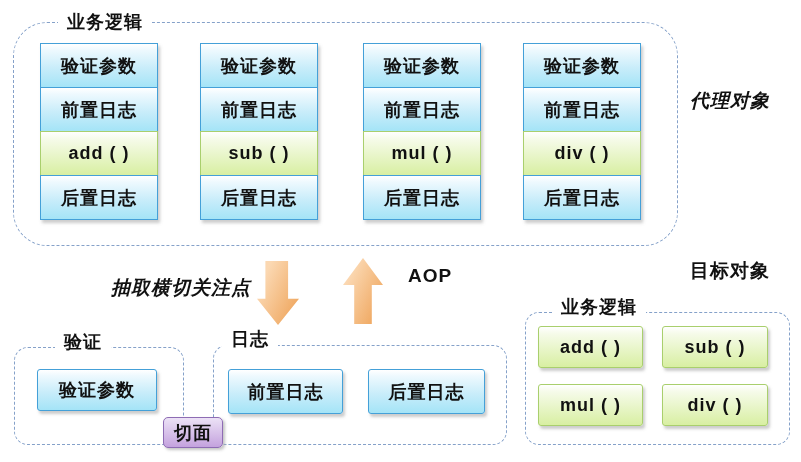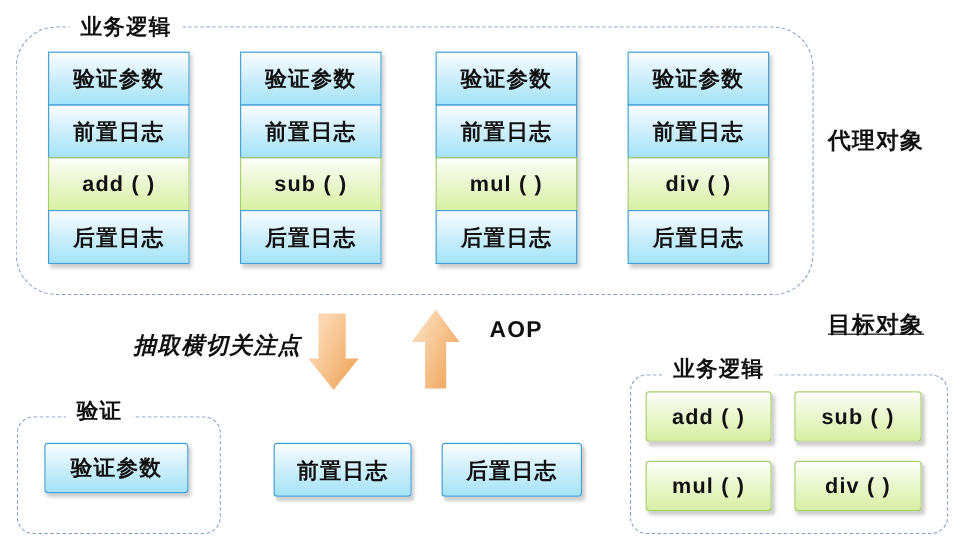--- a/index.html
+++ b/index.html
@@ -97,37 +97,41 @@
     <div class="cell">后置日志</div>
   </div>
 
   <div class="column" style="left:523px;">
     <div class="cell">验证参数</div>
     <div class="cell">前置日志</div>
     <div class="cell green">div ( )</div>
     <div class="cell">后置日志</div>
   </div>
 
-  <div class="side-label" style="left:690px;top:104px;">代理对象</div>
+  <div class="side-label" style="left:690px;top:88px;font-style:italic;">代理对象</div>
 
   <div class="side-label" style="left:111px;top:275px;font-style:italic;">抽取横切关注点</div>
   <div class="arrow down"></div>
   <div class="arrow up"></div>
   <div class="side-label" style="left:408px;top:265px;">AOP</div>
 
   <div class="group" id="validation-group">
     <span class="glabel" style="left:40px;top:-17px;text-align:right;">验证</span>
   </div>
   <div class="chip" style="left:37px;top:369px;width:120px;height:42px;">验证参数</div>
 
+  <div class="group" id="logging-group">
+    <span class="glabel" style="left:8px;top:-18px;">日志</span>
+  </div>
   <div class="chip" style="left:228px;top:369px;width:115px;height:45px;">前置日志</div>
   <div class="chip" style="left:368px;top:369px;width:117px;height:45px;">后置日志</div>
 
+  <div class="badge">切面</div>
 
-  <div class="side-label" style="left:690px;top:258px;text-decoration:underline;">目标对象</div>
+  <div class="side-label" style="left:690px;top:258px;">目标对象</div>
   <div class="group" id="target-group">
     <span class="glabel" style="left:26px;top:-17px;">业务逻辑</span>
   </div>
   <div class="chip green" style="left:538px;top:326px;width:105px;height:42px;">add ( )</div>
   <div class="chip green" style="left:662px;top:326px;width:106px;height:42px;">sub ( )</div>
   <div class="chip green" style="left:538px;top:384px;width:105px;height:42px;">mul ( )</div>
   <div class="chip green" style="left:662px;top:384px;width:106px;height:42px;">div ( )</div>
 
 </div>
 

